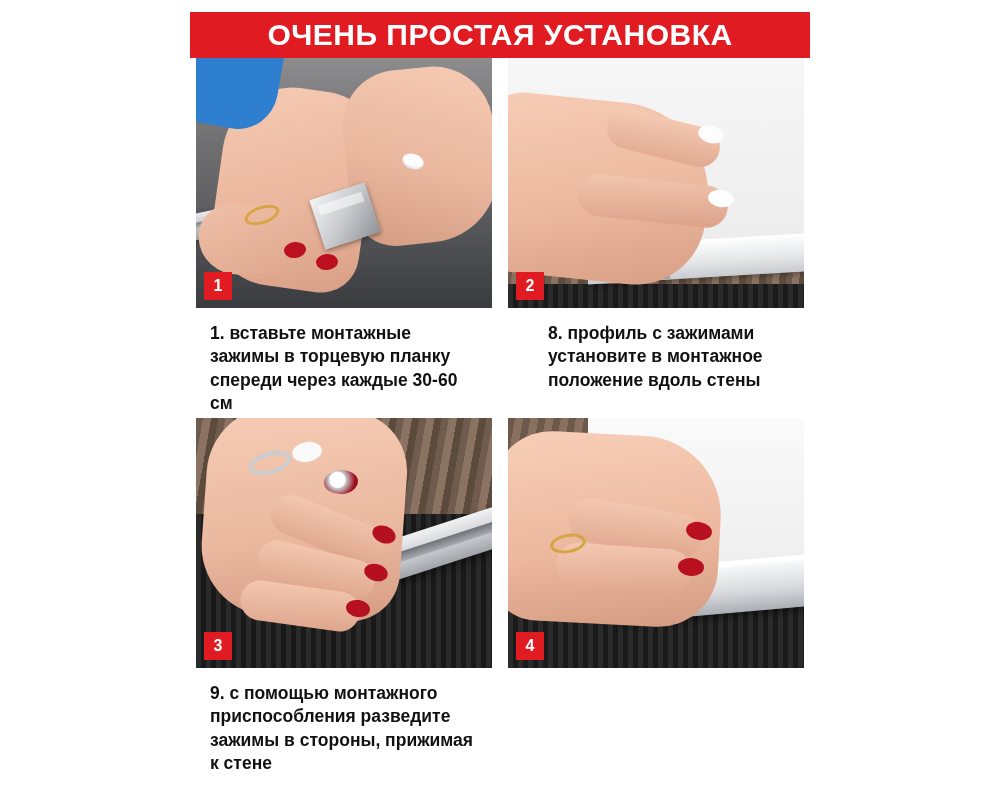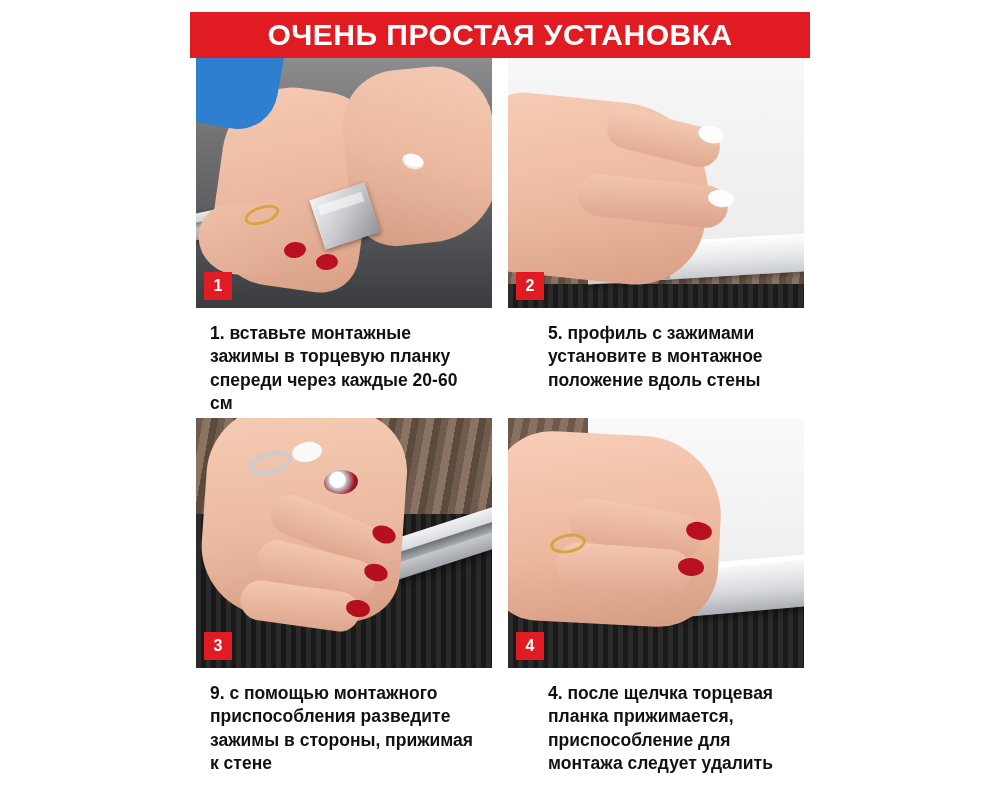--- a/index.html
+++ b/index.html
@@ -350,39 +350,39 @@
         <div class="p1-sleeve"></div>
         <div class="p1-hand-r"></div>
         <div class="p1-clip"></div>
         <div class="p1-nail n1"></div>
 
         <div class="p1-nail-red r1"></div>
         <div class="p1-nail-red r2"></div>
         <div class="p1-ring"></div>
         <div class="badge">1</div>
       </div>
-      <div class="caption">1. вставьте монтажные зажимы в торцевую планку спереди через каждые 20-60 см</div>
+      <div class="caption">1. вставьте монтажные зажимы в торцевую планку спереди через каждые 30-60 см</div>
     </div>
 
     <div class="step s2">
       <div class="photo">
         <div class="p2-wall"></div>
         <div class="p2-floor"></div>
         <div class="p2-mat"></div>
         <div class="p2-skirt-edge"></div>
         <div class="p2-skirt"></div>
         <div class="p2-clip"></div>
         <div class="p2-hand"></div>
         <div class="p2-finger"></div>
         <div class="p2-finger2"></div>
         <div class="p2-nail a"></div>
         <div class="p2-nail b"></div>
         <div class="badge">2</div>
       </div>
-      <div class="caption">5. профиль с зажимами установите в монтажное положение вдоль стены</div>
+      <div class="caption">8. профиль с зажимами установите в монтажное положение вдоль стены</div>
     </div>
 
     <div class="step s3">
       <div class="photo">
         <div class="p3-floorwood"></div>
         <div class="p3-mat"></div>
         <div class="p3-profile">
           <div class="p3-profile-dark"></div>
         </div>
         <div class="p3-tool"></div>
@@ -410,17 +410,16 @@
         <div class="p4-skirt"></div>
         <div class="p4-clip"></div>
         <div class="p4-hand"></div>
         <div class="p4-finger f1"></div>
         <div class="p4-finger f2"></div>
         <div class="p4-nail-red a"></div>
         <div class="p4-nail-red b"></div>
         <div class="p4-ring"></div>
         <div class="badge">4</div>
       </div>
-      <div class="caption">4. после щелчка торцевая планка прижимается, приспособление для монтажа следует удалить</div>
     </div>
 
   </div>
 </div>
 
 </body></html>

